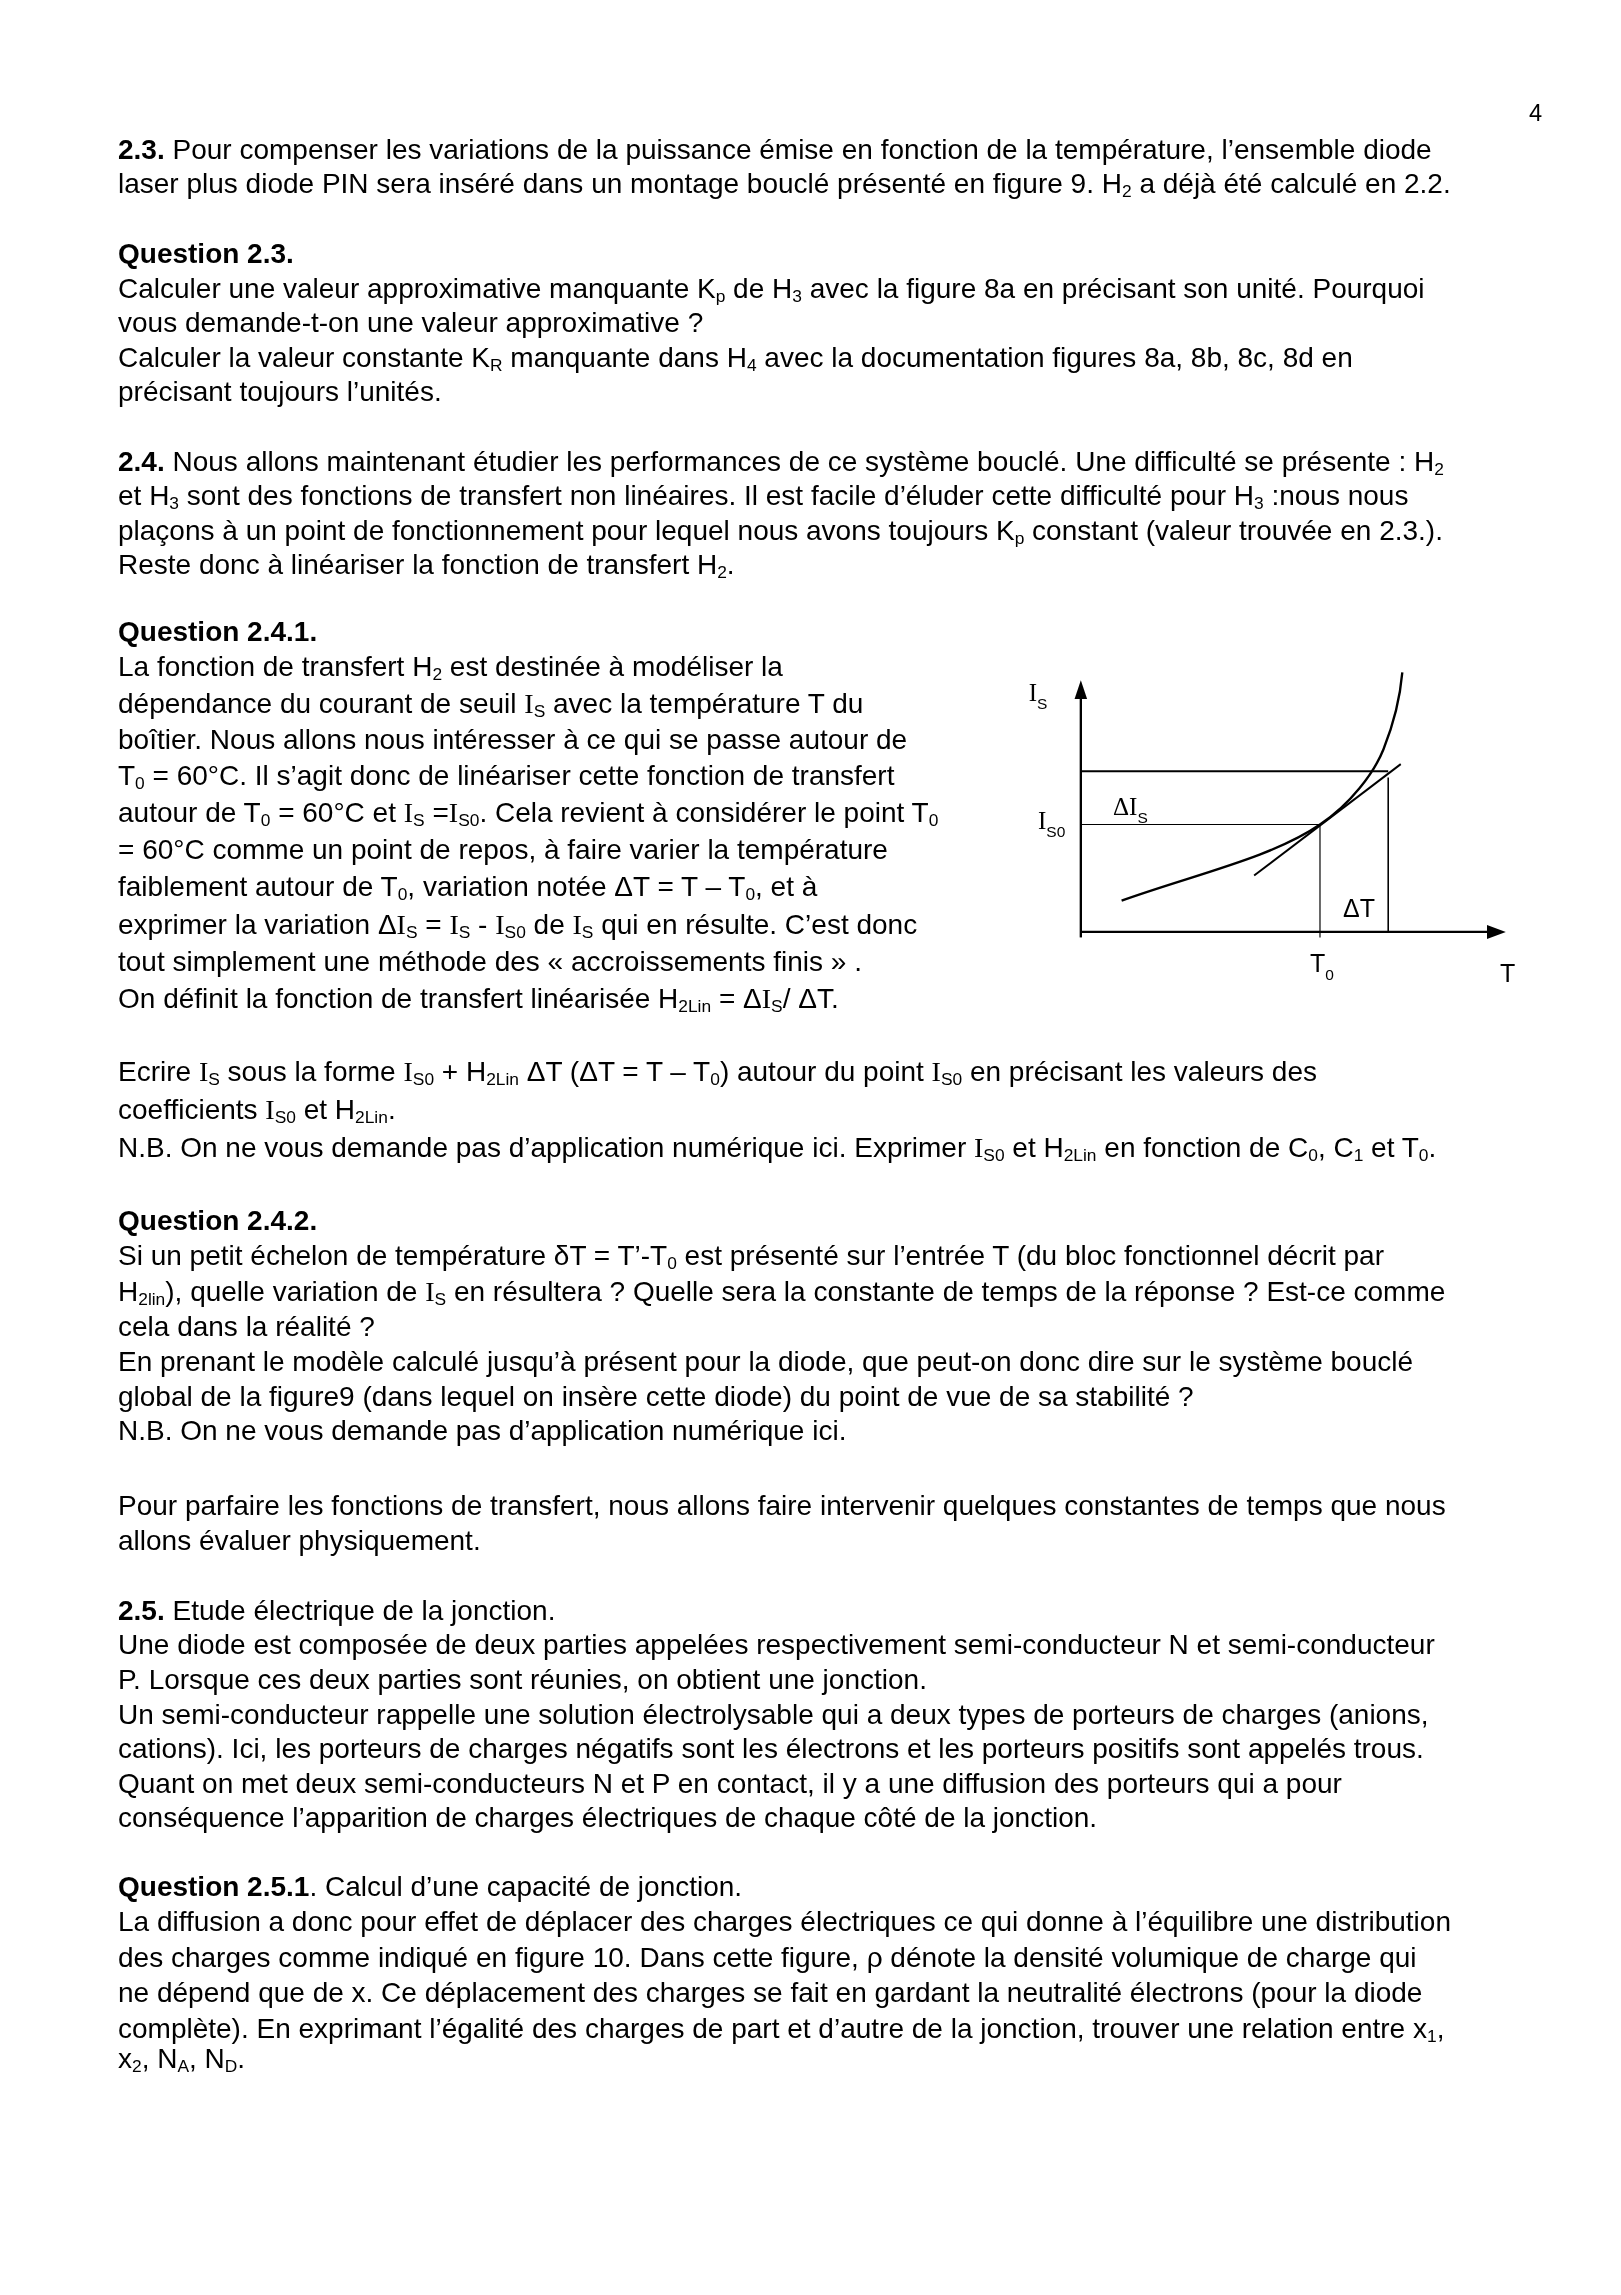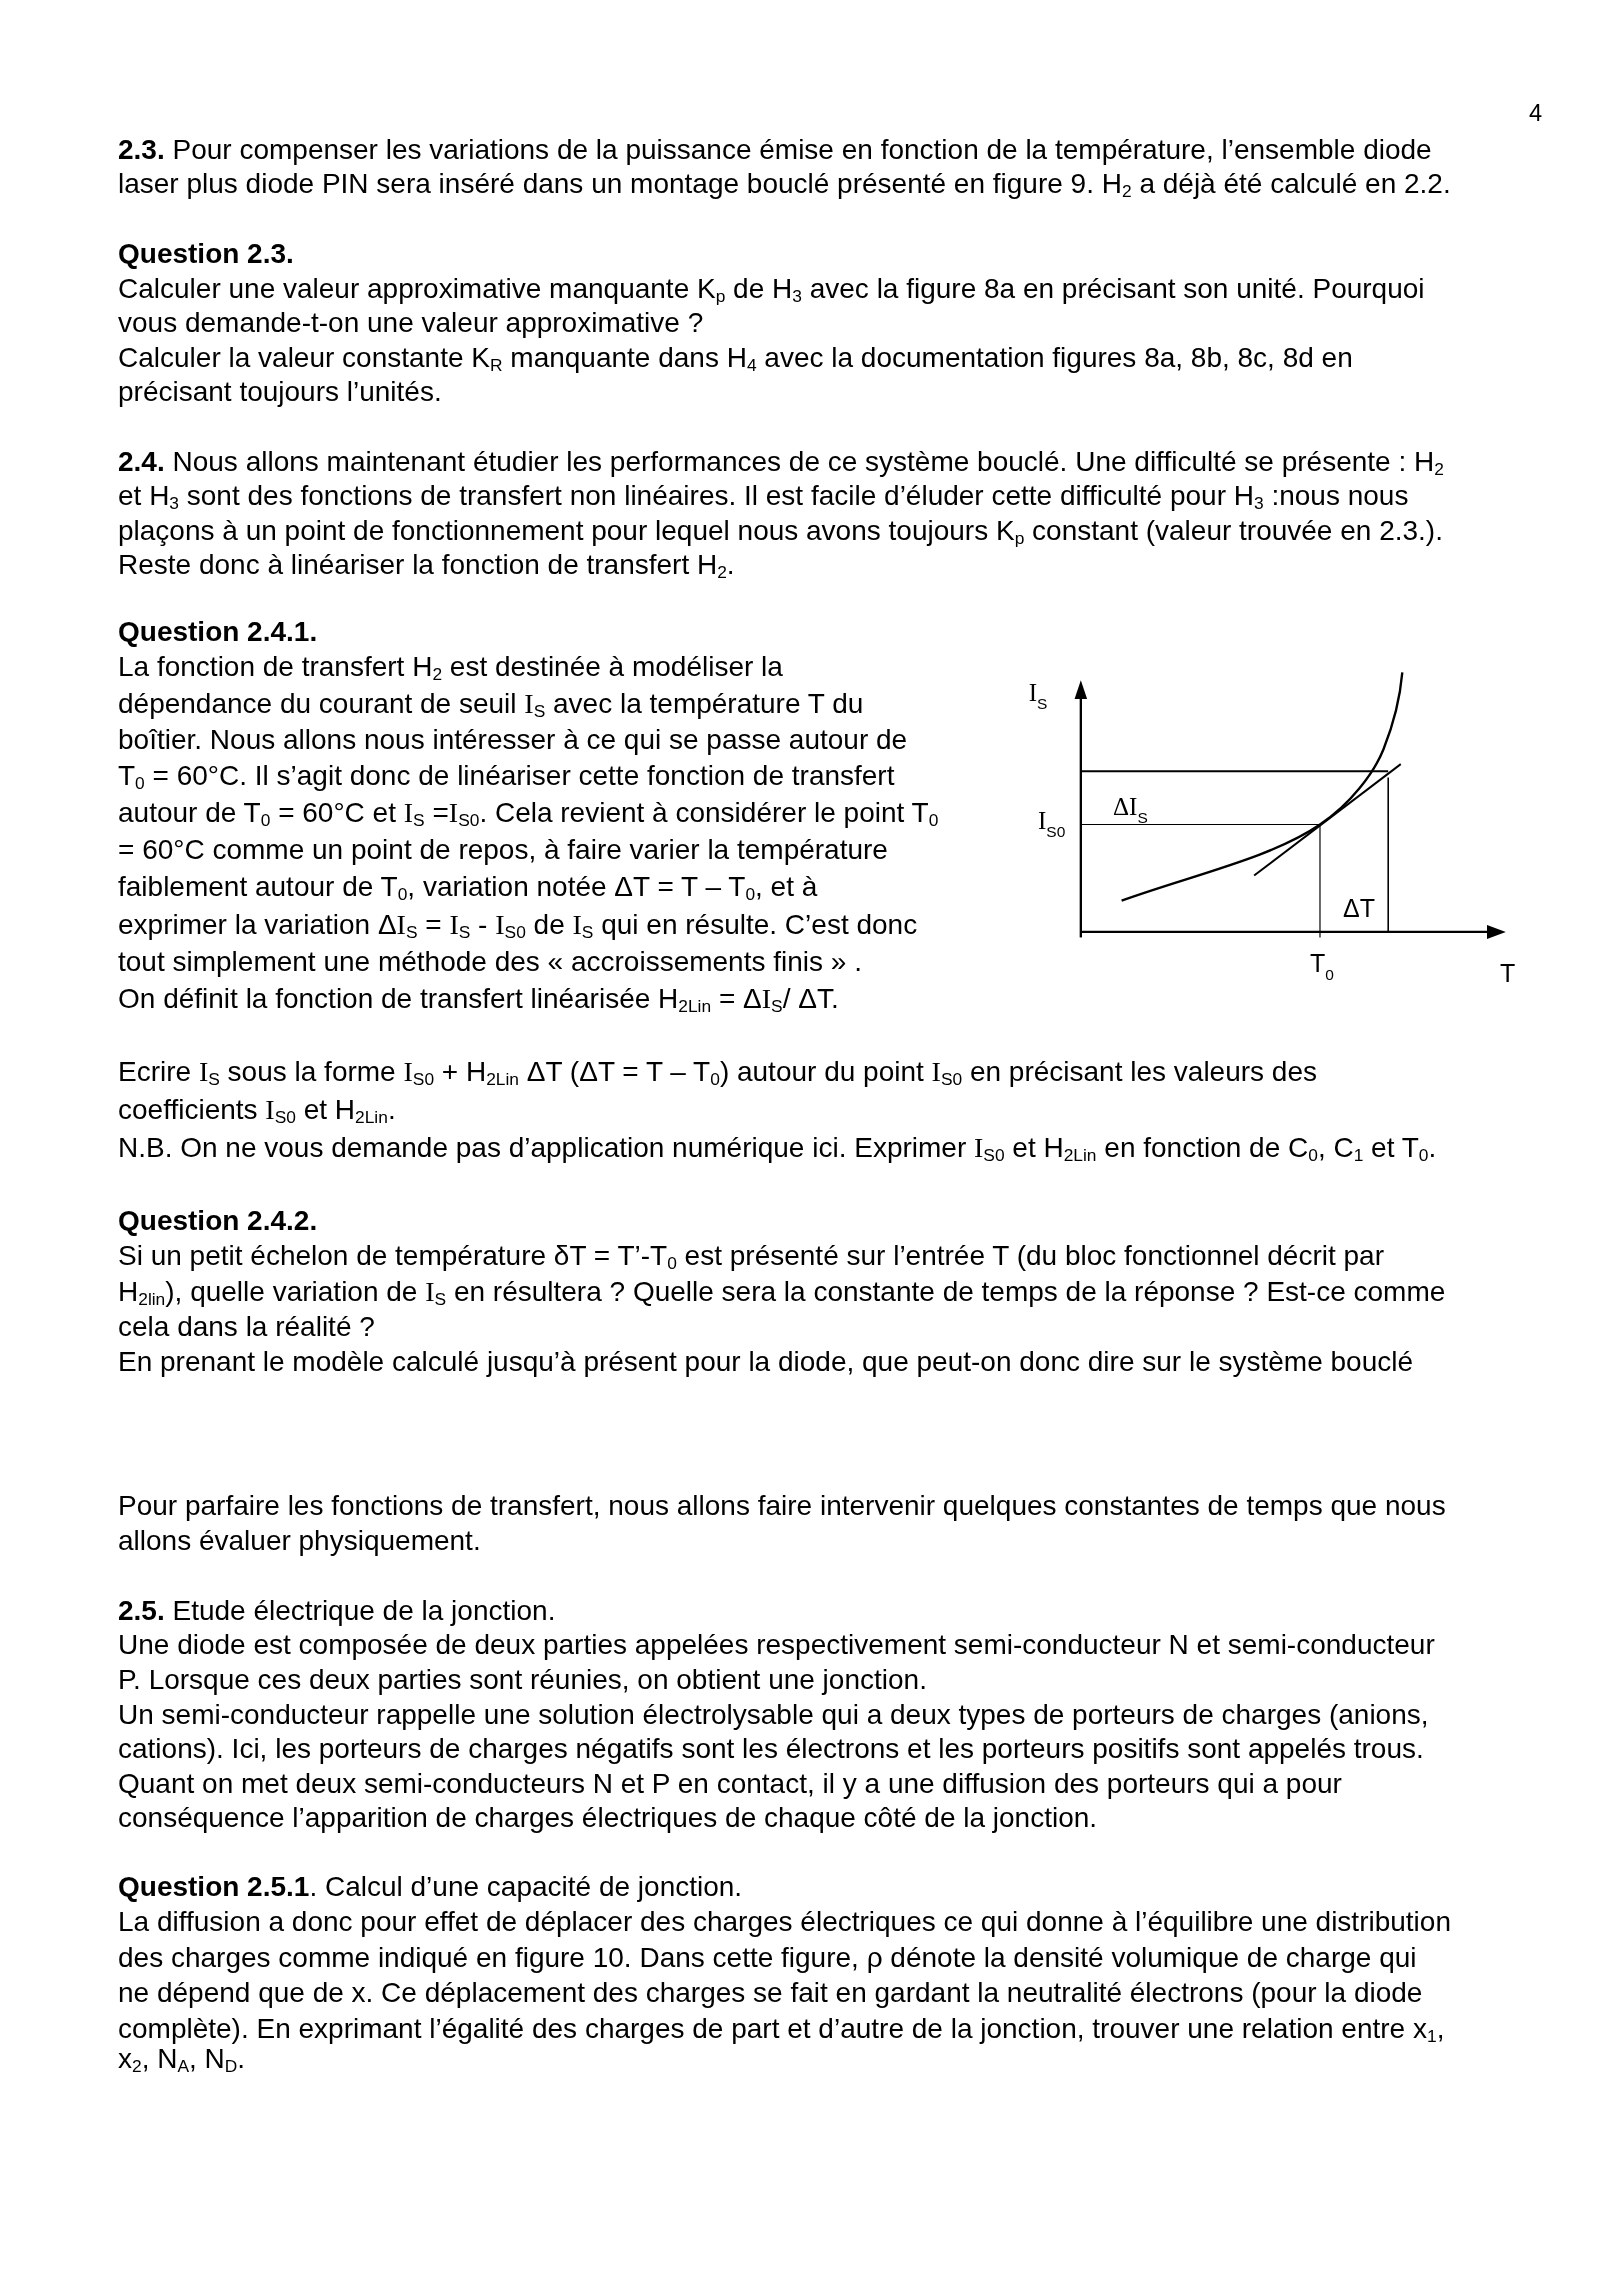--- a/index.html
+++ b/index.html
@@ -80,20 +80,22 @@
 
   <div class="ln" style="top:1054px"><span>Ecrire </span><span class="tm">I</span><sub>S</sub><span> sous la forme </span><span class="tm">I</span><sub>S0</sub><span> + H</span><sub>2Lin</sub><span> ΔT (ΔT = T – T</span><sub>0</sub><span>) autour du point </span><span class="tm">I</span><sub>S0</sub><span> en précisant les valeurs des</span></div>
   <div class="ln" style="top:1092px"><span>coefficients </span><span class="tm">I</span><sub>S0</sub><span>  et H</span><sub>2Lin</sub><span>.</span></div>
   <div class="ln" style="top:1130px"><span>N.B. On ne vous demande pas d’application numérique ici. Exprimer </span><span class="tm">I</span><sub>S0</sub><span>  et H</span><sub>2Lin</sub><span> en fonction de C</span><sub>0</sub><span>, C</span><sub>1</sub><span> et T</span><sub>0</sub><span>.</span></div>
 
   <div class="ln b" style="top:1203px">Question 2.4.2.</div>
   <div class="ln" style="top:1238px"><span>Si un petit échelon  de température δT = T’-T</span><sub>0</sub><span> est présenté sur l’entrée T (du bloc fonctionnel décrit par</span></div>
   <div class="ln" style="top:1274px"><span>H</span><sub>2lin</sub><span>), quelle variation de </span><span class="tm">I</span><sub>S</sub><span> en résultera ? Quelle sera la constante de temps de la réponse ? Est-ce comme</span></div>
   <div class="ln" style="top:1309px">cela dans la réalité ?</div>
   <div class="ln" style="top:1344px">En prenant le modèle calculé jusqu’à présent pour la diode, que peut-on donc dire sur le système bouclé</div>
+  <div class="ln" style="top:1379px">global de la figure9 (dans lequel on insère cette diode) du point de vue de sa stabilité ?</div>
+  <div class="ln" style="top:1413px">N.B. On ne vous demande pas d’application numérique ici.</div>
 
   <div class="ln" style="top:1488px">Pour parfaire les fonctions de transfert, nous allons faire intervenir quelques constantes de temps que nous</div>
   <div class="ln" style="top:1523px">allons évaluer physiquement.</div>
 
   <div class="ln" style="top:1593px"><span class="b">2.5.</span><span> Etude électrique de la jonction.</span></div>
   <div class="ln" style="top:1627px">Une diode est composée de deux parties appelées respectivement semi-conducteur N et semi-conducteur</div>
   <div class="ln" style="top:1662px">P. Lorsque ces deux parties sont réunies, on obtient une jonction.</div>
   <div class="ln" style="top:1697px">Un semi-conducteur rappelle une solution électrolysable qui a deux types de porteurs de charges (anions,</div>
   <div class="ln" style="top:1766px">Quant on met deux semi-conducteurs N et P en contact, il y a une diffusion des porteurs qui a pour</div>
   <div class="ln" style="top:1731px">cations). Ici, les porteurs de charges négatifs sont les électrons et les porteurs positifs sont appelés trous.</div>

